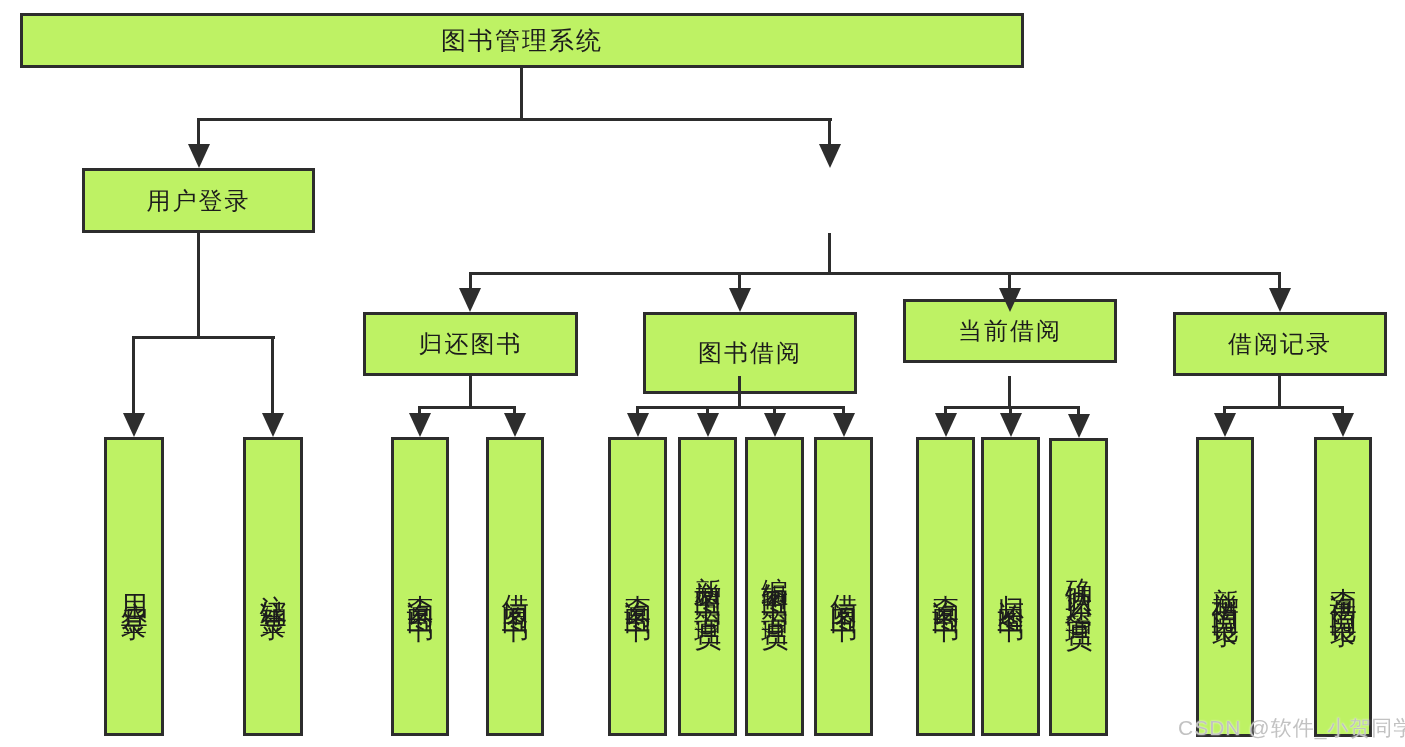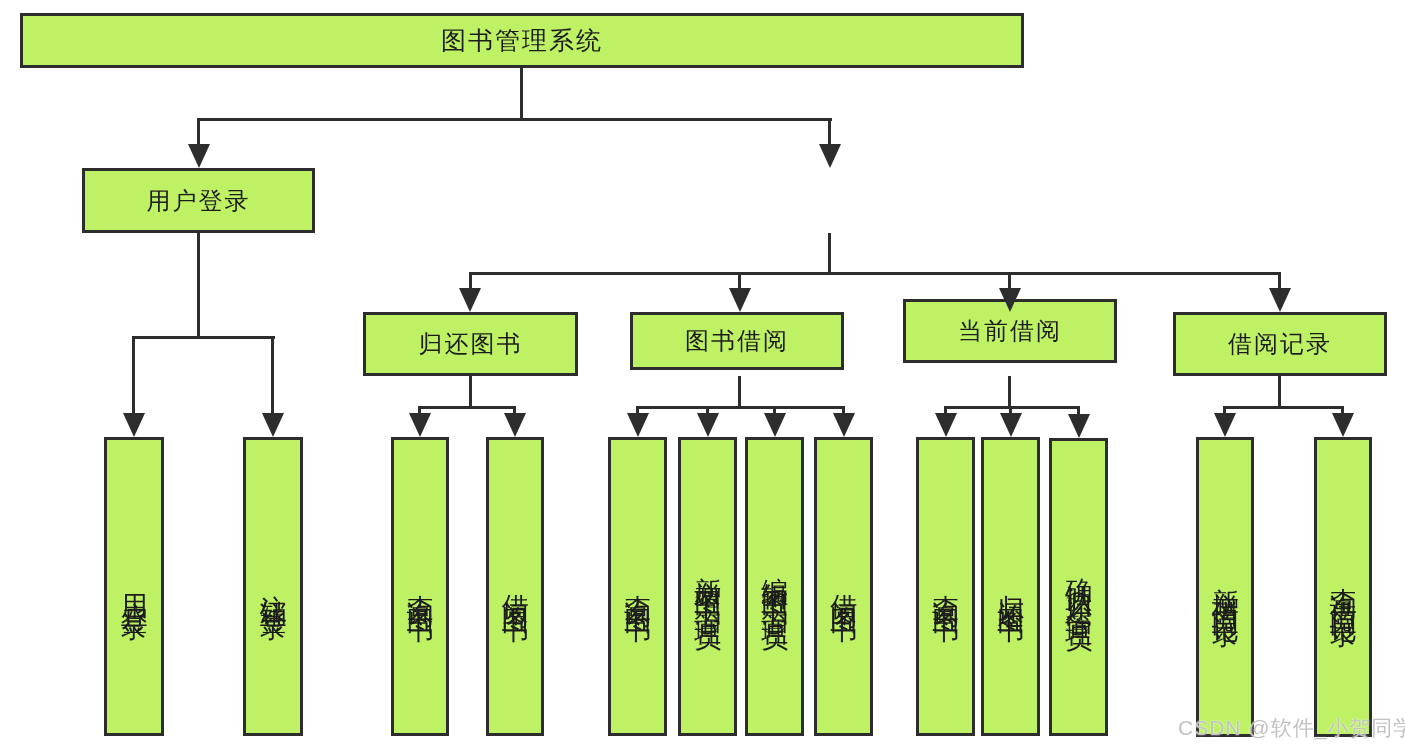--- a/index.html
+++ b/index.html
@@ -33,21 +33,21 @@
 </head>
 <body>
 
 <div class="stage">
 
   <div class="box rootbox" style="left:20px;top:13px;width:1004px;height:55px">图书管理系统</div>
 
   <div class="box hbox" style="left:82px;top:168px;width:233px;height:65px">用户登录</div>
 
   <div class="box hbox" style="left:363px;top:312px;width:215px;height:64px">归还图书</div>
-  <div class="box hbox" style="left:630px;top:312px;width:214px;height:58px">图书借阅</div>
+  <div class="box hbox" style="left:643px;top:312px;width:214px;height:82px">图书借阅</div>
   <div class="box hbox" style="left:903px;top:299px;width:214px;height:64px">当前借阅</div>
   <div class="box hbox" style="left:1173px;top:312px;width:214px;height:64px">借阅记录</div>
 
   <div class="box vbox" style="left:104px;top:437px;width:60px;height:299px">
       <span>用户登录</span>
     </div>
   <div class="box vbox" style="left:243px;top:437px;width:60px;height:299px">
       <span>注销登录</span>
     </div>
 

